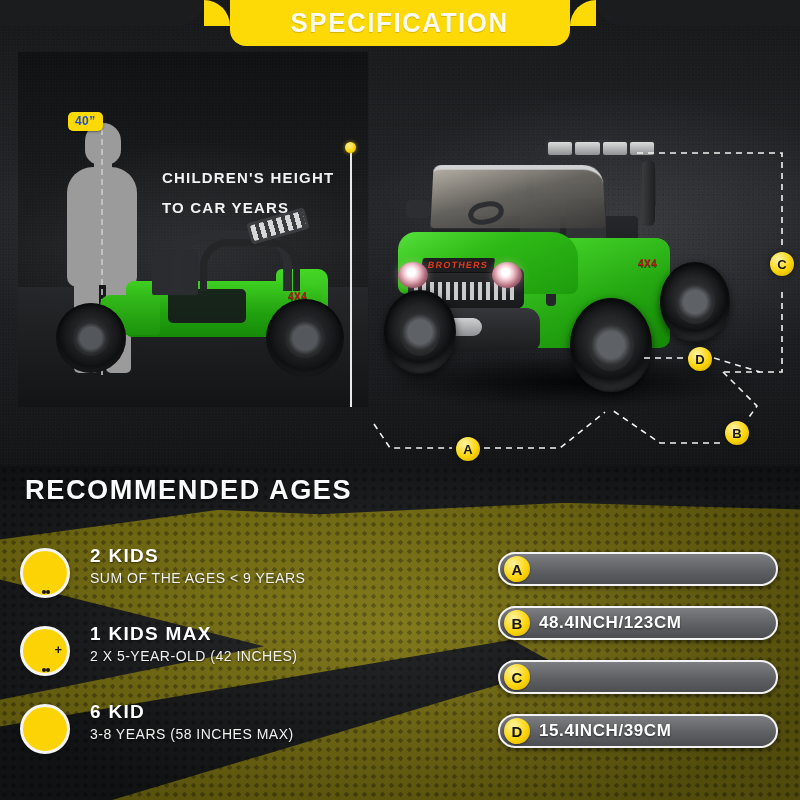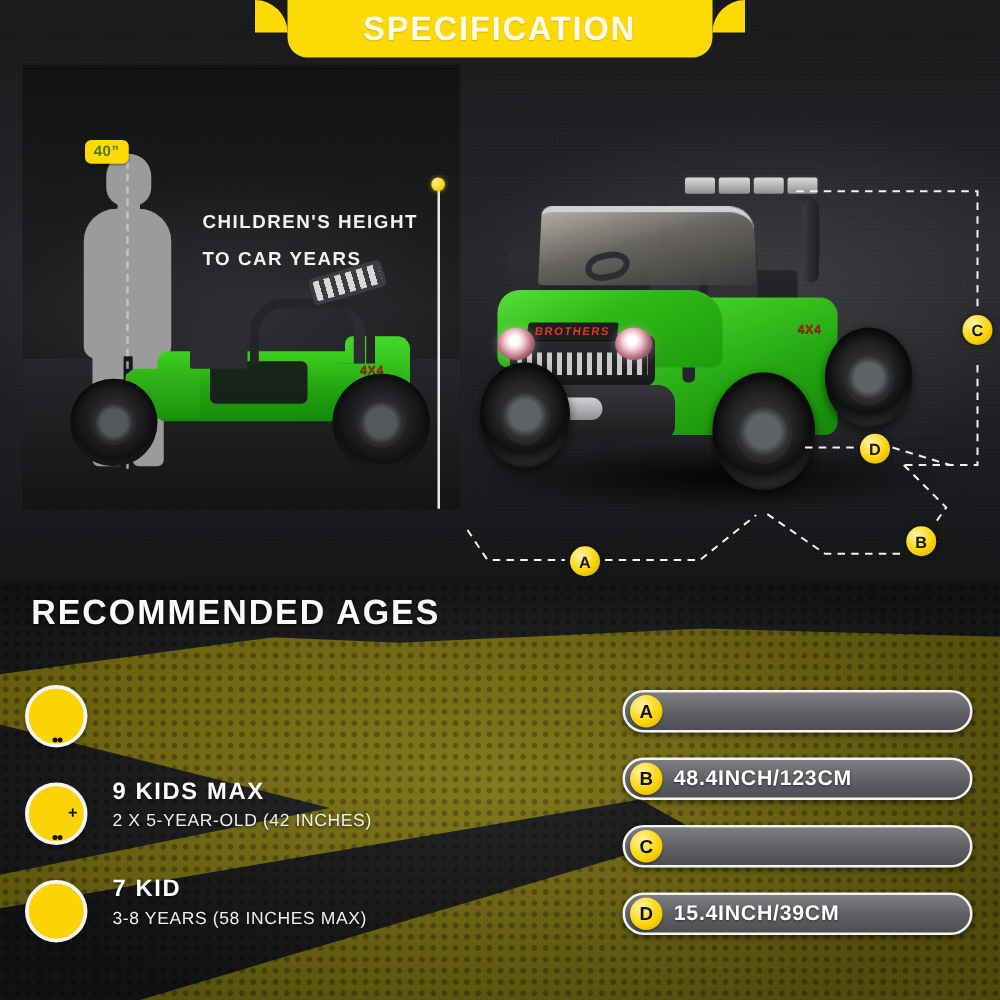--- a/index.html
+++ b/index.html
@@ -96,21 +96,21 @@
   .kid-gap {
     position:absolute; left:38px; top:162px; width:7px; height:90px;
     background:#17181a;
   }
   .kid-dash {
     position:absolute; left:40px; top:6px; width:0; height:246px;
     border-left:2px dashed #cfcfcf; opacity:.75;
   }
   .badge-40 {
     position:absolute; left:68px; top:112px; z-index:8;
-    background:#fdd905; color:#4d7c0f; font-size:12px; font-weight:bold;
+    background:#fdd905; color:#1d4ed8; font-size:12px; font-weight:bold;
     padding:2px 7px 3px; border-radius:5px; letter-spacing:.4px;
     box-shadow:0 1px 2px rgba(0,0,0,.4);
   }
 
   
   .lp-caption { position:absolute; left:144px; top:118px; z-index:7; }
   .lp-caption div {
     color:#f2f2f2; font-size:15px; font-weight:bold; letter-spacing:1.2px;
     line-height:1.0; margin-bottom:15px; white-space:nowrap;
   }
@@ -528,46 +528,50 @@
 
     <div class="age-row">
       <div class="age-icon">
         <span class="person boy">
           <span class="hd"></span><span class="bd"></span><span class="lg"></span>
         </span>
         <span class="person girl">
           <span class="hd"></span><span class="bd"></span><span class="lg"></span>
         </span>
       </div>
+      <div class="age-txt">
+        <div class="age-title">2 KIDS</div>
+        <div class="age-sub">SUM OF THE AGES &lt; 9 YEARS</div>
+      </div>
     </div>
 
     <div class="age-row">
       <div class="age-icon">
         <span class="person boy">
           <span class="hd"></span><span class="bd"></span><span class="lg"></span>
         </span>
         <span class="person girl">
           <span class="hd"></span><span class="bd"></span><span class="lg"></span>
         </span>
         <span class="plus-ic">+</span>
       </div>
       <div class="age-txt">
-        <div class="age-title">9 KIDS MAX</div>
+        <div class="age-title">1 KIDS MAX</div>
         <div class="age-sub">2 X 5-YEAR-OLD (42 INCHES)</div>
       </div>
     </div>
 
     <div class="age-row">
       <div class="age-icon">
         <span class="person solo">
           <span class="hd"></span><span class="bd"></span><span class="lg"></span>
         </span>
       </div>
       <div class="age-txt">
-        <div class="age-title">7 KID</div>
+        <div class="age-title">6 KID</div>
         <div class="age-sub">3-8 YEARS (58 INCHES MAX)</div>
       </div>
     </div>
   </div>
 
   <div class="pill-list">
     <div class="pill">
       <span class="pill-badge">A</span>
     </div>
     <div class="pill">

